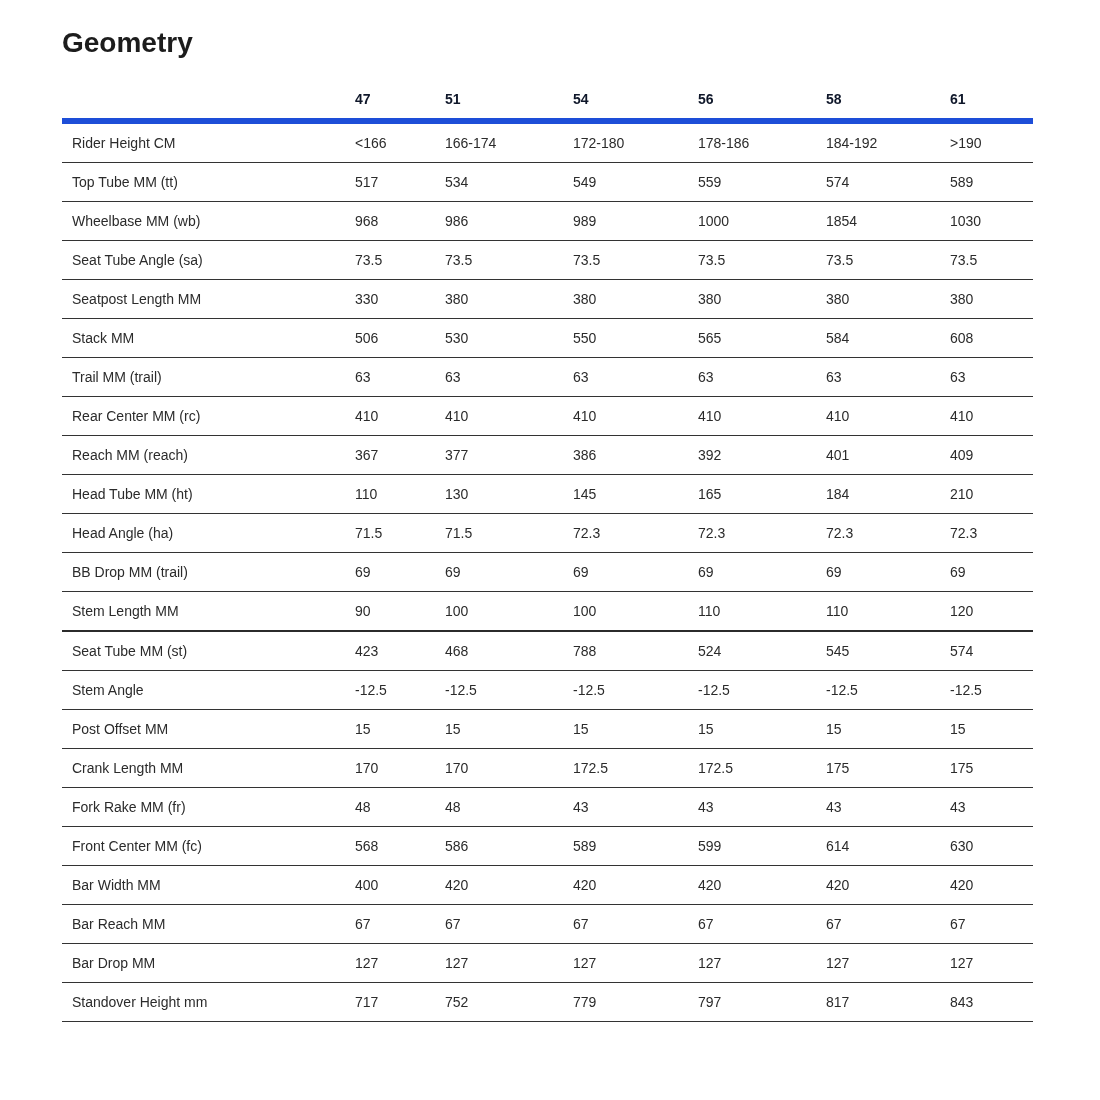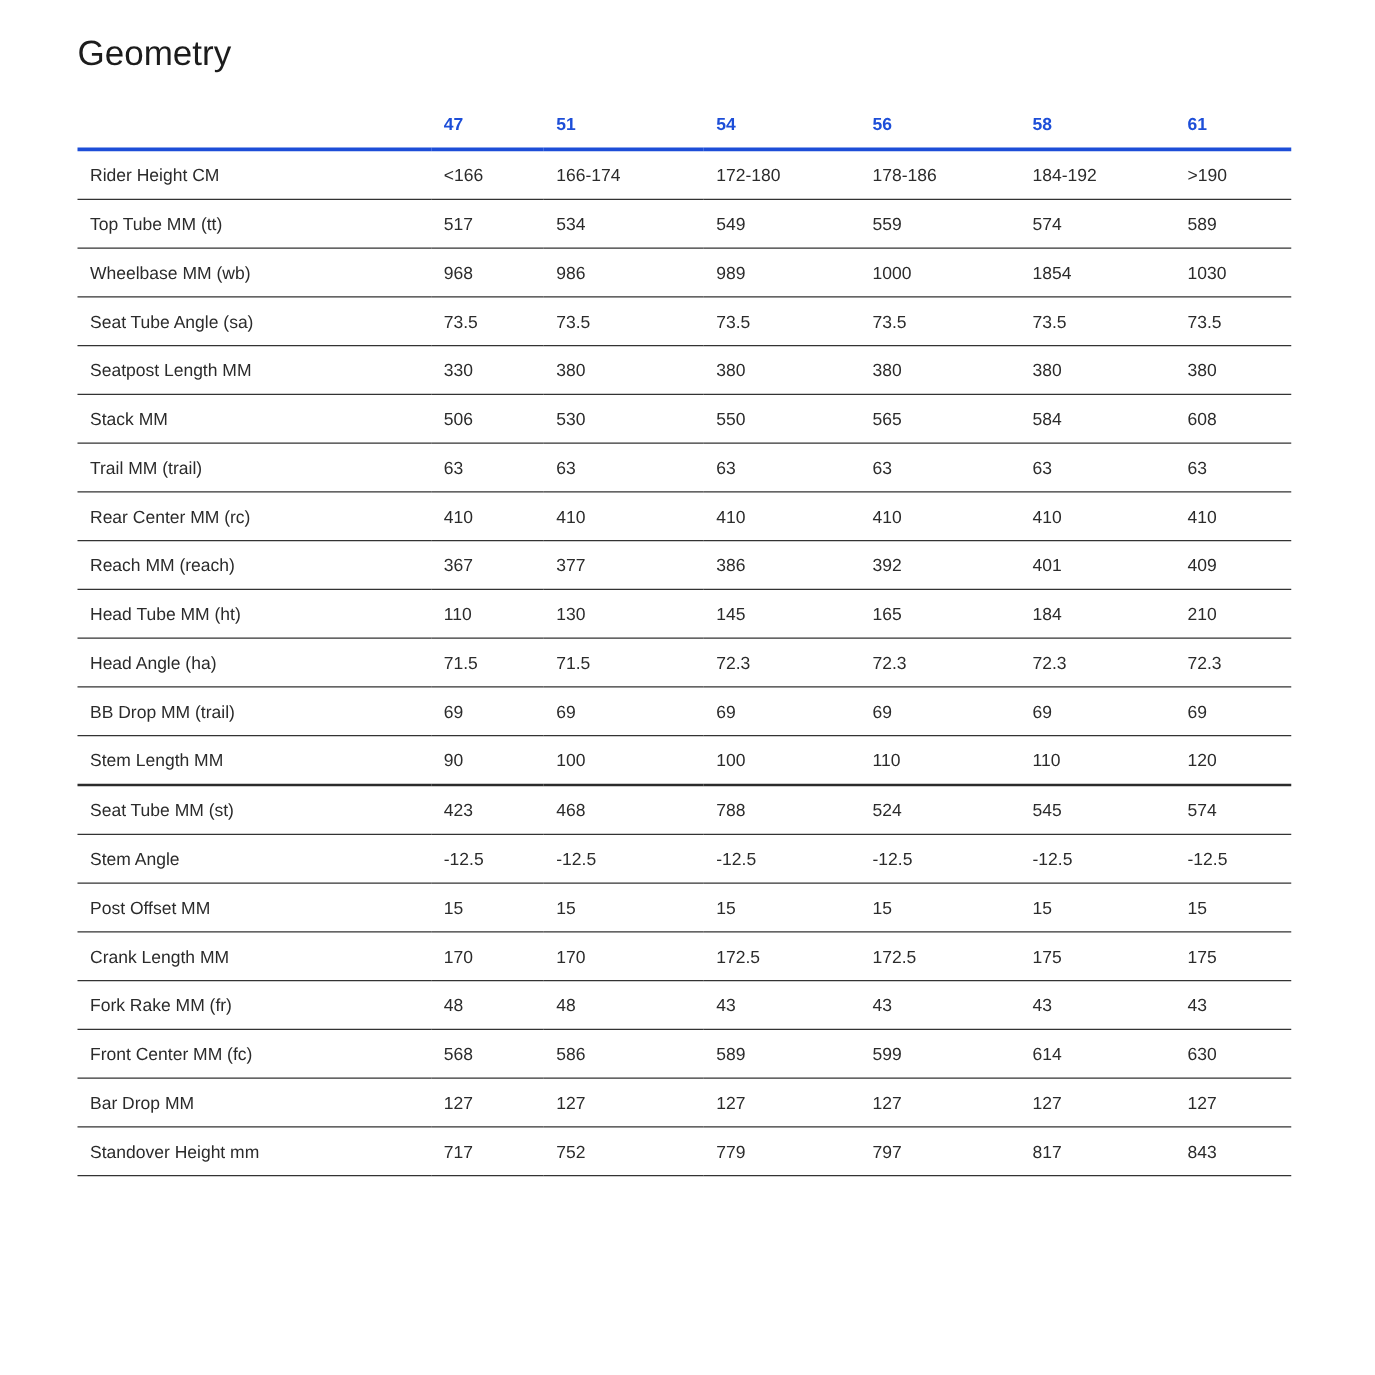--- a/index.html
+++ b/index.html
@@ -15,38 +15,38 @@
     color: #262626;
     -webkit-font-smoothing: antialiased;
   }
   .page {
     padding: 26px 0 0 62px;
   }
   h1.page-title {
     margin: 0;
     font-size: 28px;
     line-height: 34px;
-    font-weight: 400;
+    font-weight: 700;
     color: #1c1c1c;
   }
   table.geometry-table {
     border-collapse: collapse;
     table-layout: fixed;
     width: 971px;
     margin-top: 25px;
     font-size: 14px;
     color: #2b2b2b;
   }
   table.geometry-table thead th {
     text-align: left;
     vertical-align: middle;
     font-weight: 700;
     padding: 6px 10px 11px 10px;
-    border-bottom: 3px solid #1d4ed8;
-    color: #1d4ed8;
+    border-bottom: 6px solid #1d4ed8;
+    color: #0f172a;
   }
   table.geometry-table tbody th,
   table.geometry-table tbody td {
     text-align: left;
     vertical-align: middle;
     font-weight: 400;
     padding: 0 10px;
     height: 38px;
     border-bottom: 1px solid #333333;
     white-space: nowrap;
@@ -250,20 +250,38 @@
         <tr>
           <th>Front Center MM (fc)</th>
           <td>568</td>
           <td>586</td>
           <td>589</td>
           <td>599</td>
           <td>614</td>
           <td>630</td>
         </tr>
         <tr>
+          <th>Bar Width MM</th>
+          <td>400</td>
+          <td>420</td>
+          <td>420</td>
+          <td>420</td>
+          <td>420</td>
+          <td>420</td>
+        </tr>
+        <tr>
+          <th>Bar Reach MM</th>
+          <td>67</td>
+          <td>67</td>
+          <td>67</td>
+          <td>67</td>
+          <td>67</td>
+          <td>67</td>
+        </tr>
+        <tr>
           <th>Bar Drop MM</th>
           <td>127</td>
           <td>127</td>
           <td>127</td>
           <td>127</td>
           <td>127</td>
           <td>127</td>
         </tr>
         <tr>
           <th>Standover Height mm</th>

